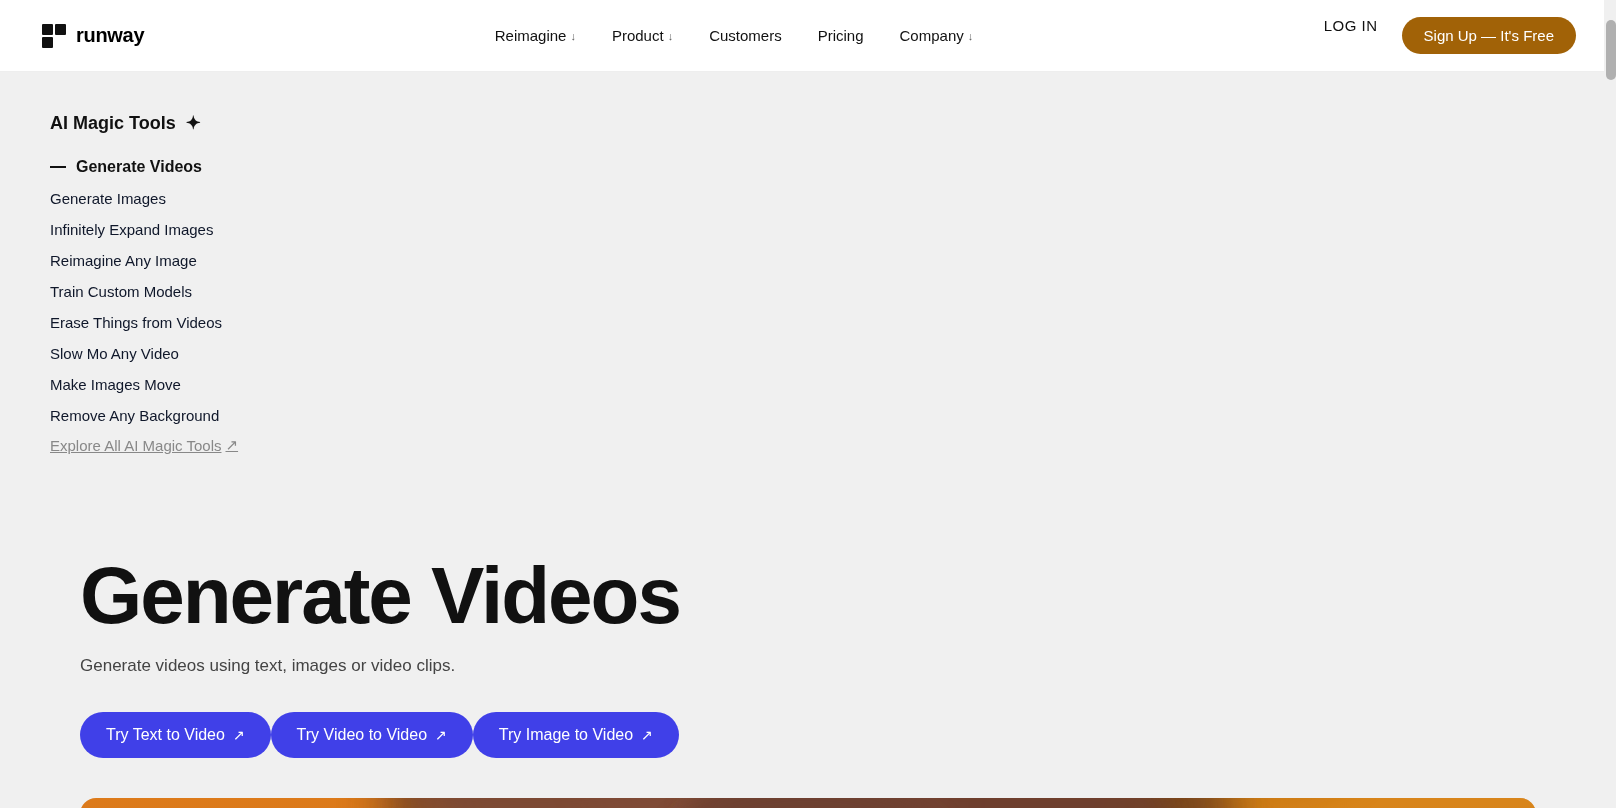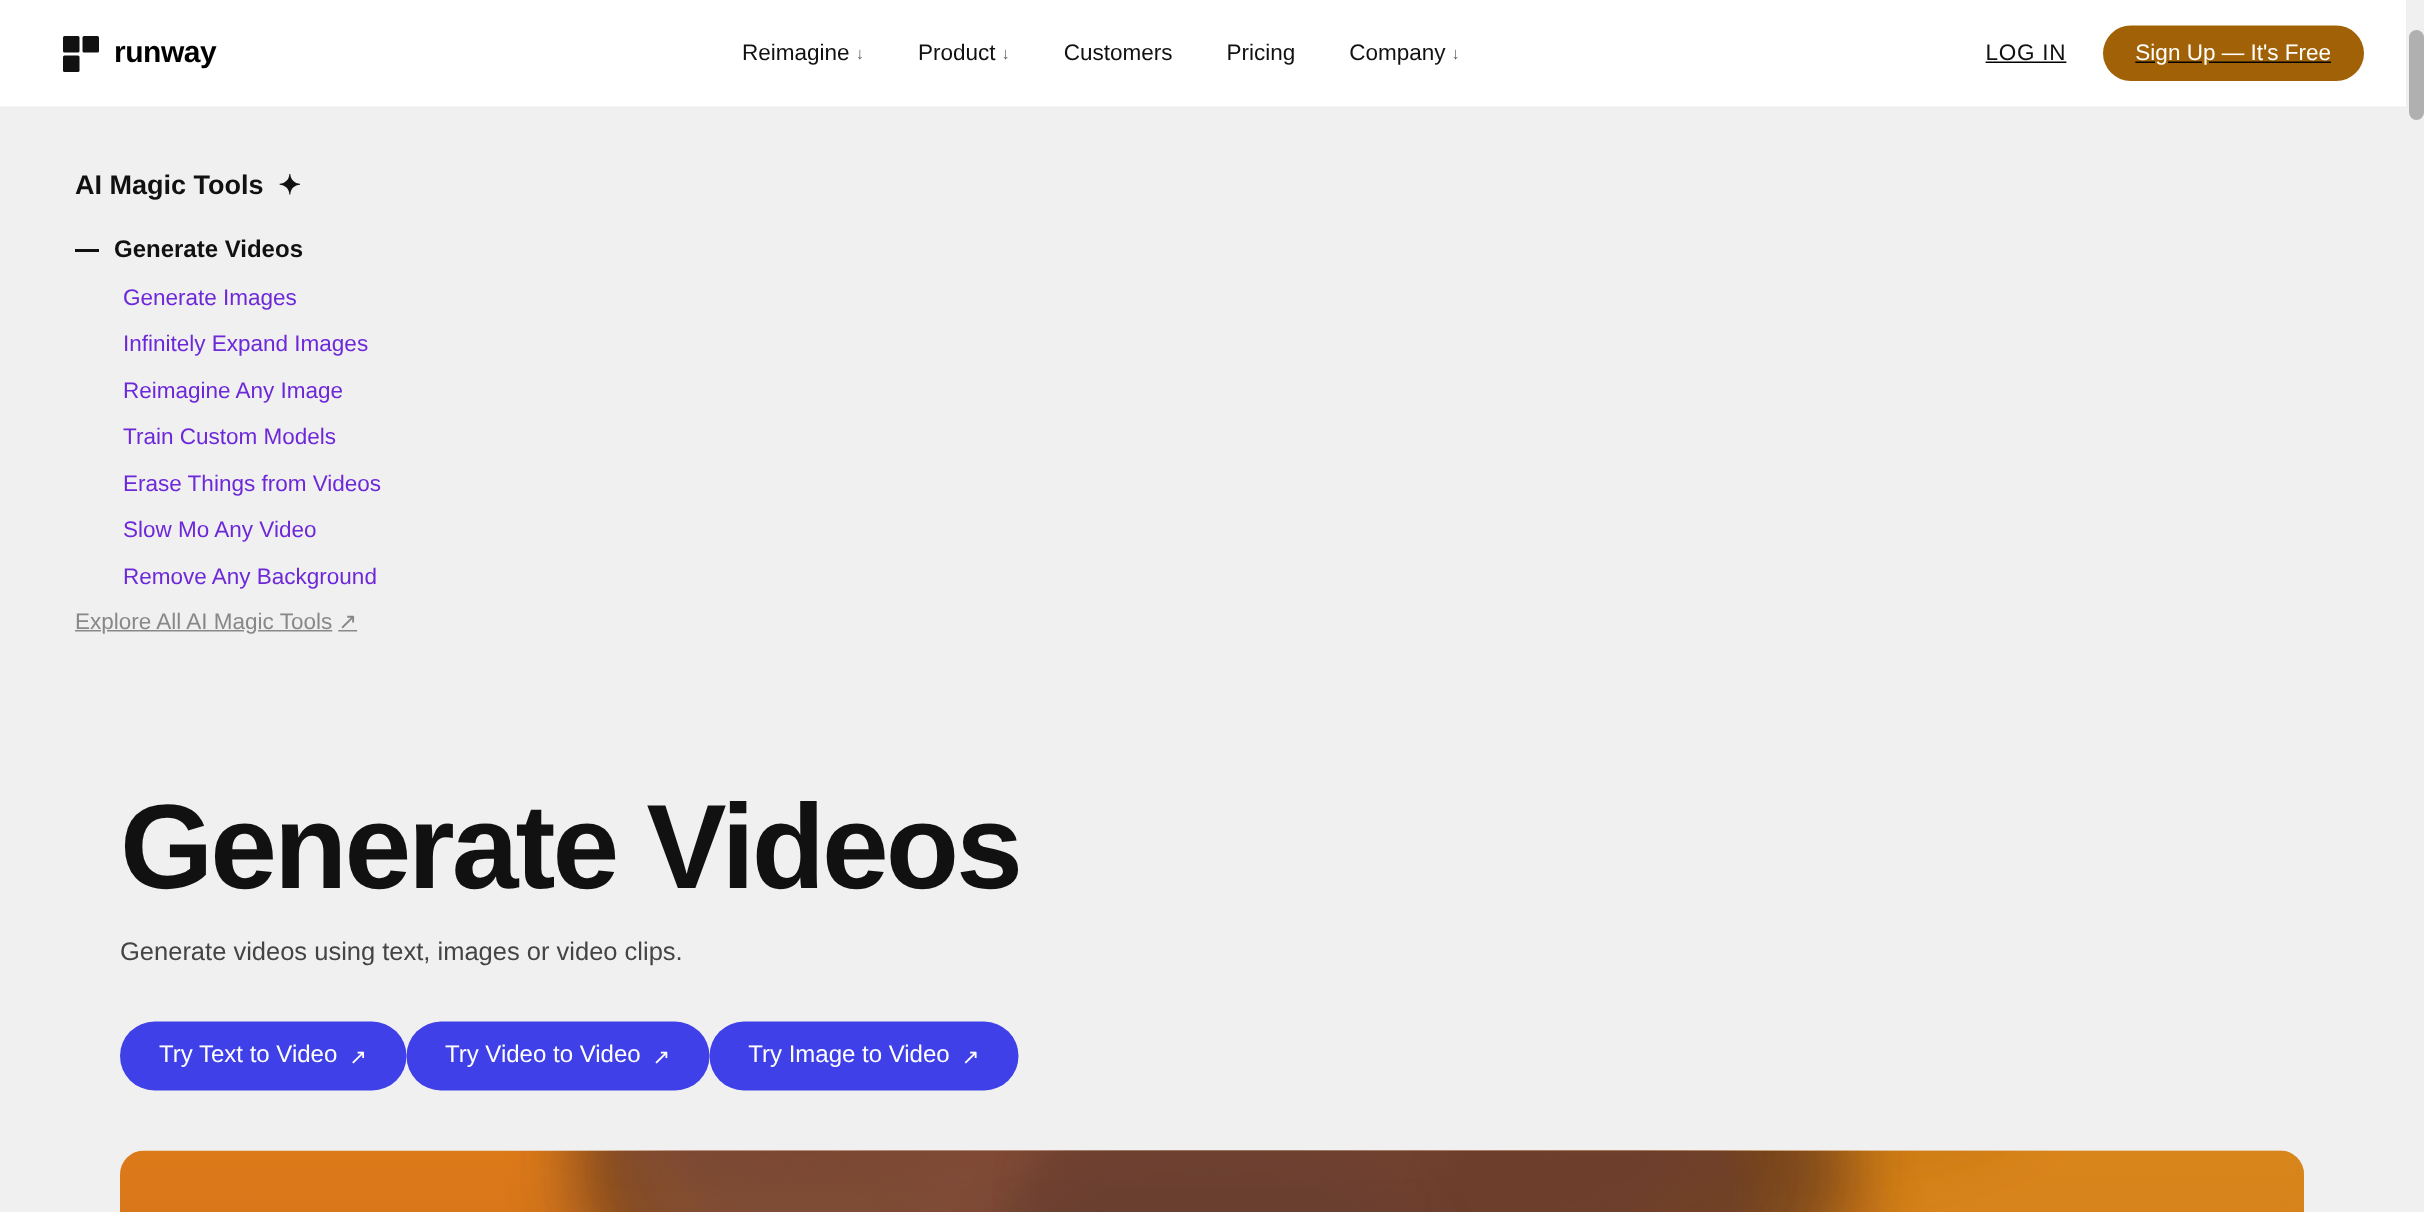--- a/index.html
+++ b/index.html
@@ -59,23 +59,22 @@
       text-decoration: none;
     }
 
     .nav-arrow {
       font-size: 11px;
       opacity: 0.7;
     }
 
     .header-actions {
       display: flex;
-      align-items: center;
+      align-items: flex-start;
       gap: 24px;
-      text-decoration: underline;
     }
 
     .login-btn {
       font-size: 15px;
       color: #111;
       cursor: pointer;
       font-weight: 500;
       background: none;
       border: none;
       letter-spacing: 0.5px;
@@ -165,25 +164,24 @@
     .sidebar-items {
       list-style: none;
       display: flex;
       flex-direction: column;
       gap: 10px;
       margin-top: 4px;
     }
 
     .sidebar-item-link {
       font-size: 15px;
-      color: #6d28d9;
+      color: #0f172a;
       cursor: pointer;
       text-decoration: none;
       line-height: 1.4;
-      margin-left: 32px;
     }
 
     .explore-link {
       color: #888;
       font-size: 15px;
       cursor: pointer;
       text-decoration: underline;
       display: flex;
       align-items: center;
       gap: 4px;
@@ -323,20 +321,23 @@
         <a class="sidebar-item-link">Reimagine Any Image</a>
       </li>
       <li>
         <a class="sidebar-item-link">Train Custom Models</a>
       </li>
       <li>
         <a class="sidebar-item-link">Erase Things from Videos</a>
       </li>
       <li>
         <a class="sidebar-item-link">Slow Mo Any Video</a>
+      </li>
+      <li>
+        <a class="sidebar-item-link">Make Images Move</a>
       </li>
       <li>
         <a class="sidebar-item-link">Remove Any Background</a>
       </li>
     </ul>
 
     <a class="explore-link">
       <span>Explore All AI Magic Tools</span>
       <span>↗</span>
     </a>

